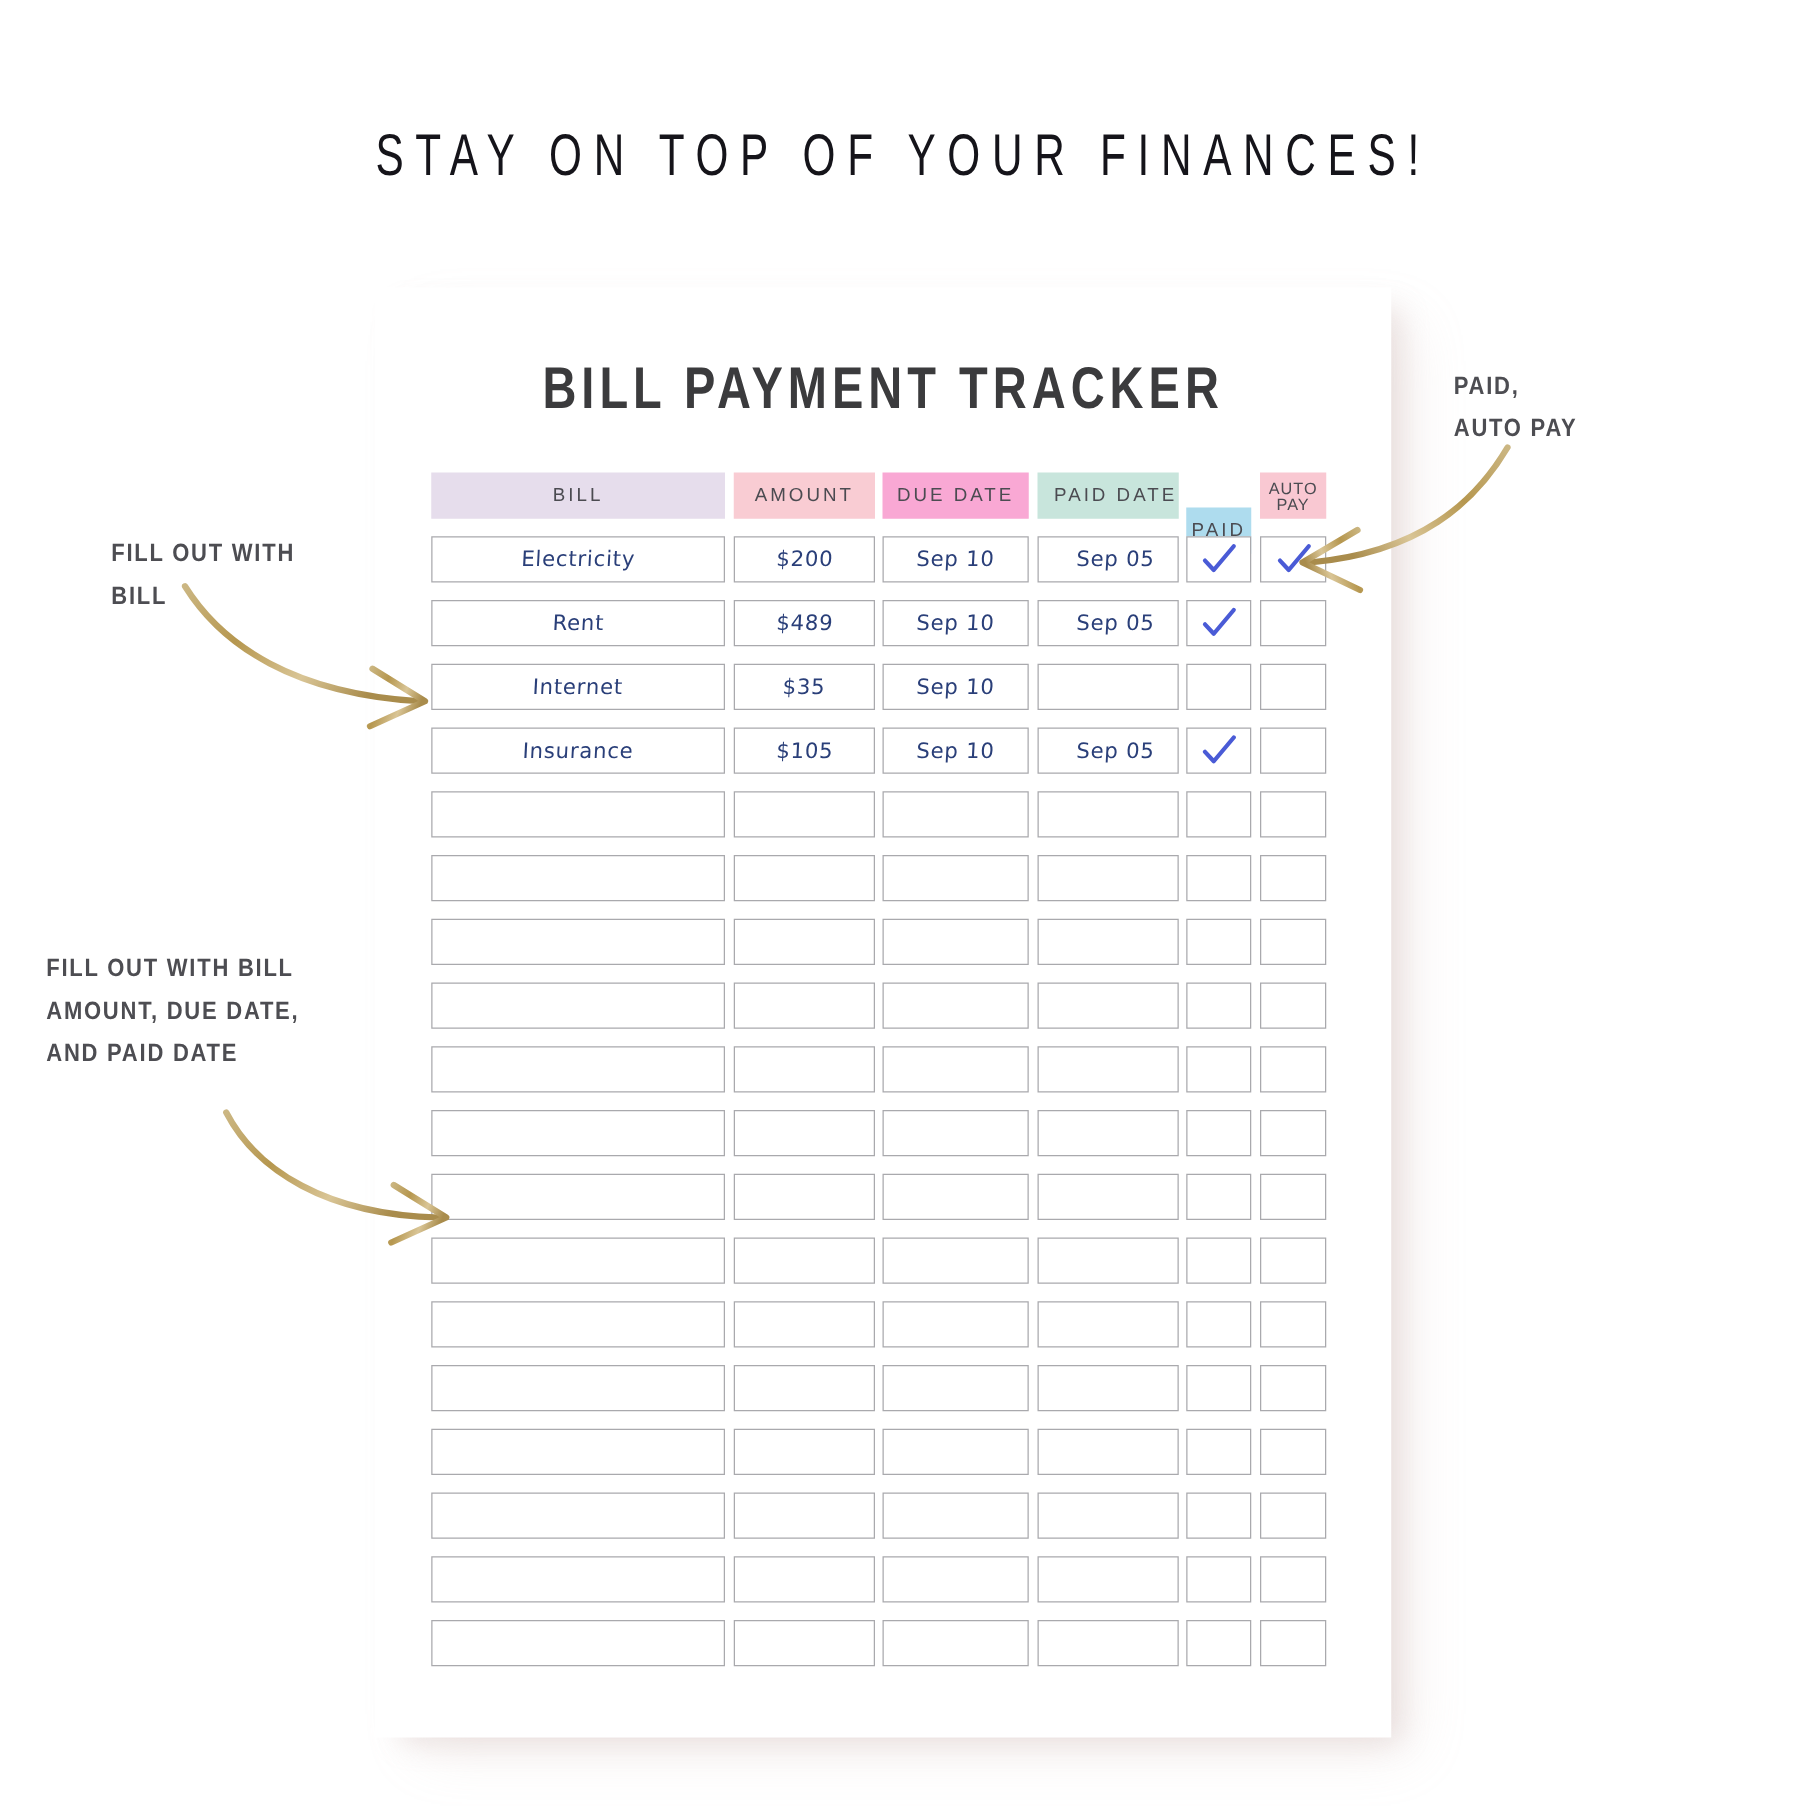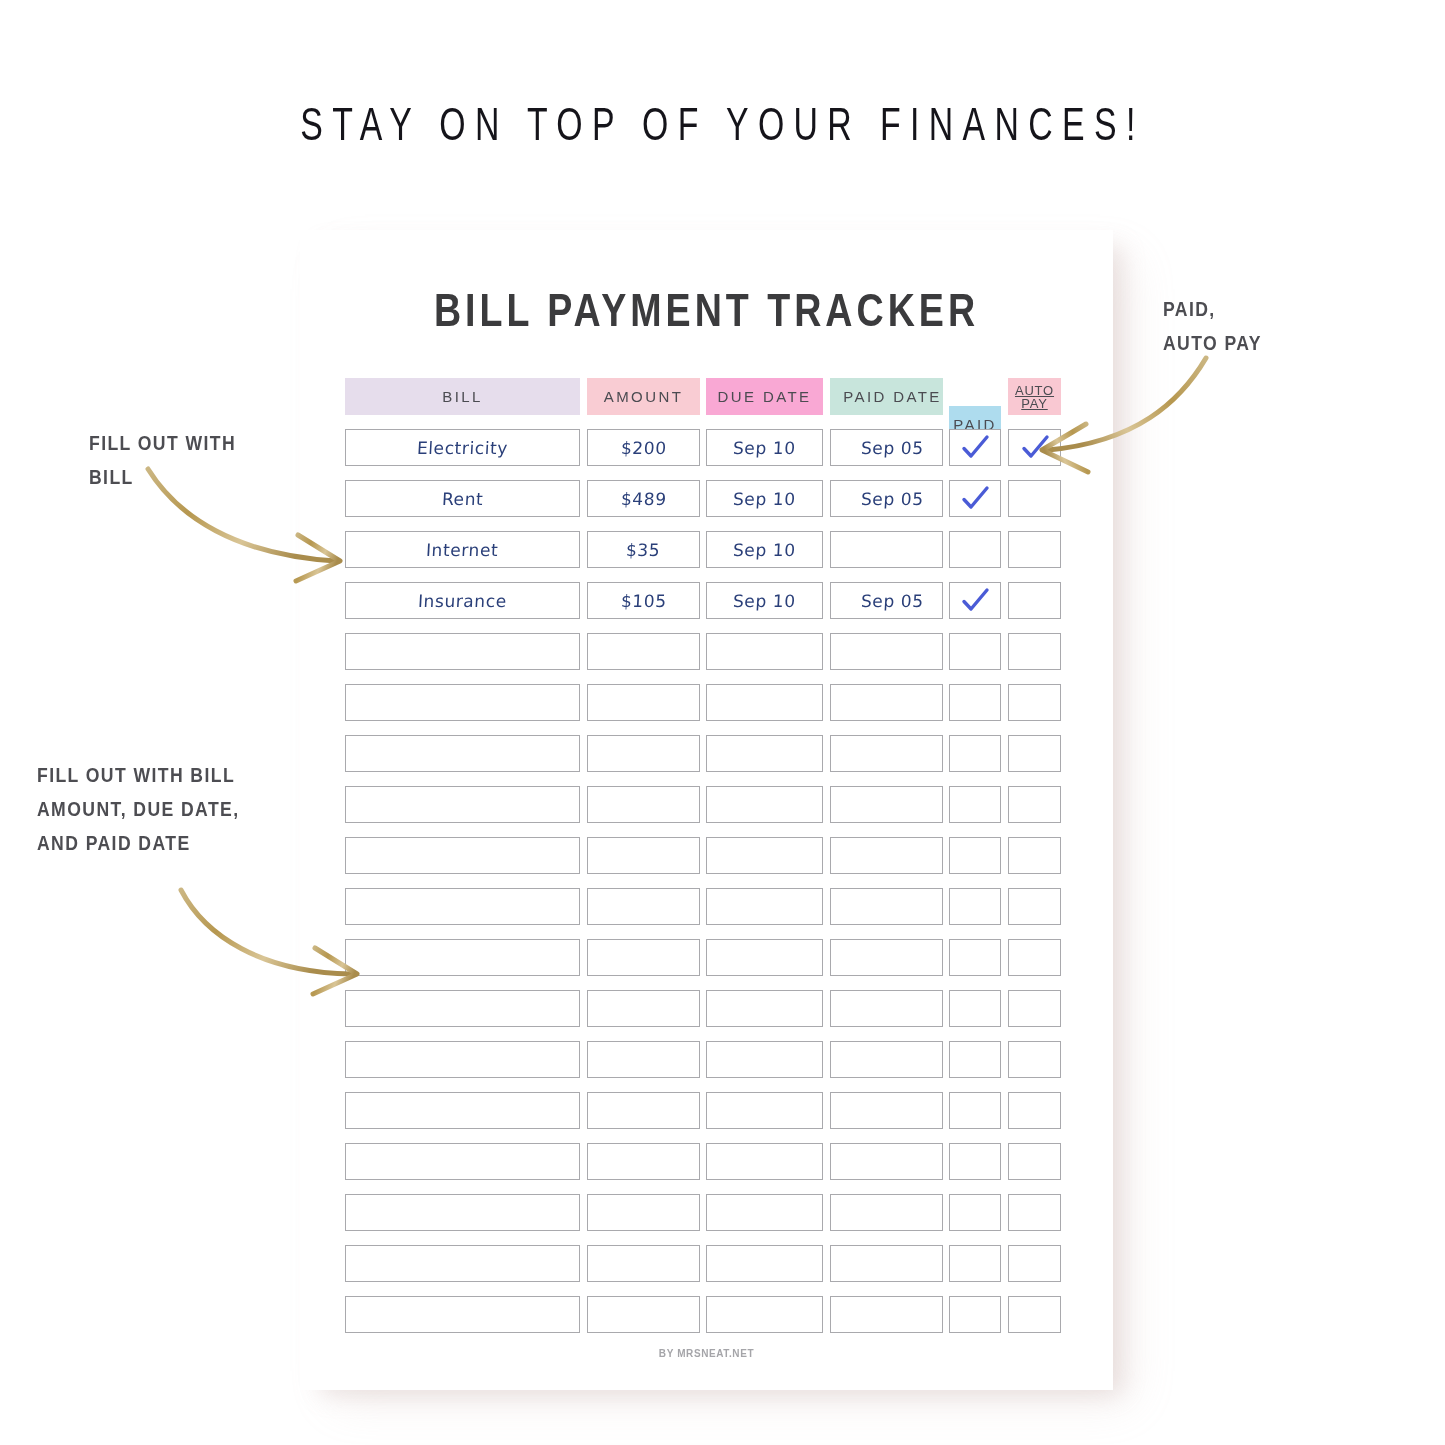--- a/index.html
+++ b/index.html
@@ -80,21 +80,20 @@
   .h-amount{background:#f9ccd3;}
   .h-due{background:#f9a8d4;}
   .h-paid-date{background:#c8e5dc;}
   .h-paid{background:#aedcee;margin-top:28px;}
   .h-auto{background:#f9c8d2;}
   .h-auto .two-line{
     line-height:13px;
     text-align:center;
     font-size:13px;
     letter-spacing:0.8px;
-    text-decoration:underline;
   }
 
   
   .brow .cell{
     border:1.4px solid #a9a9ad;
     background:#ffffff;
   }
 
   .hand{
     font-family:"DejaVu Sans", sans-serif;
@@ -473,21 +472,20 @@
               <span class="hand"></span>
             </div>
             <div class="cell c-paid-date">
               <span class="hand"></span>
             </div>
             <div class="cell c-paid"></div>
             <div class="cell c-auto"></div>
           </div>
         </div>
 
-      <div class="footer-credit">BY MRSNEAT.NET</div>
     </div>
   </div>
 
   <div class="anno anno-1">FILL OUT WITH
 BILL</div>
   <svg class="arrow arrow-1" width="240" height="130" viewBox="0 0 240 130">
     <defs>
       <linearGradient id="gold1" x1="0" y1="0" x2="1" y2="0.4">
         <stop offset="0%" stop-color="#cbb682"></stop>
         <stop offset="35%" stop-color="#b6974f"></stop>

